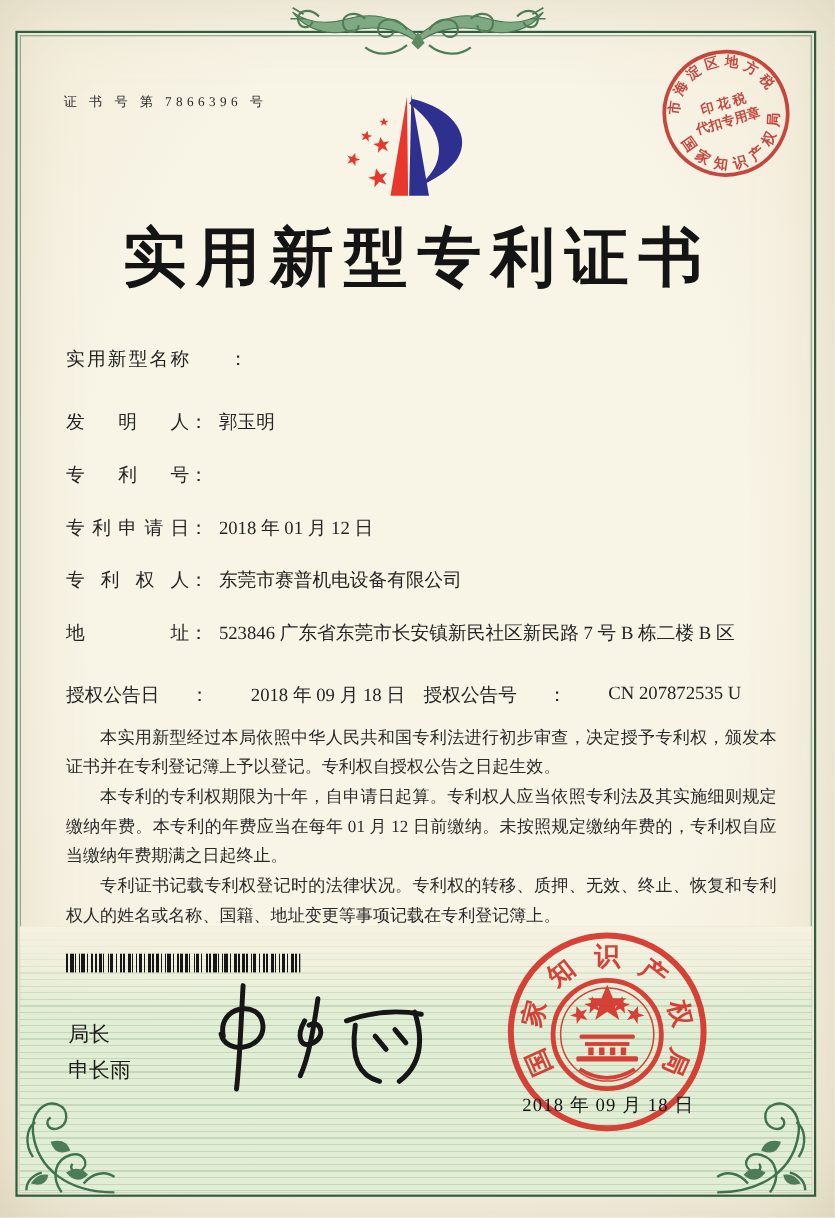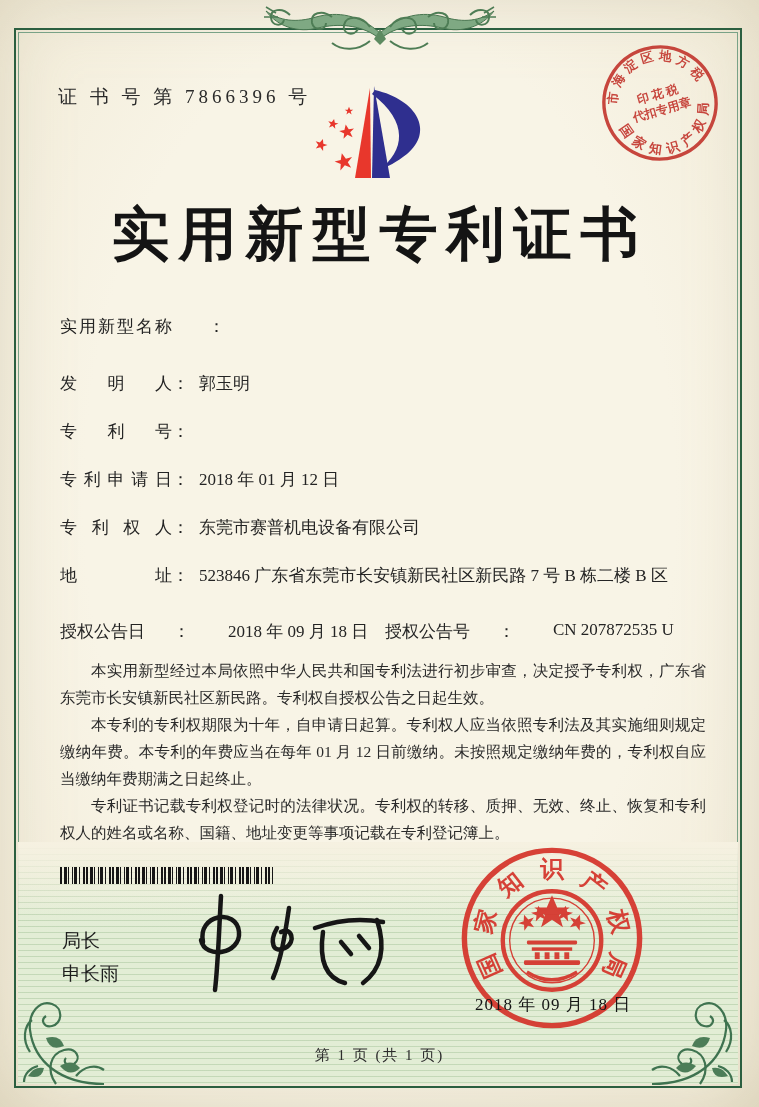--- a/index.html
+++ b/index.html
@@ -8,21 +8,21 @@
     background:radial-gradient(ellipse at 50% 45%, #f8f4e6 55%, #f2ecd9 90%, #ece5cf 100%);
     box-shadow:inset 0 0 70px rgba(185,175,145,.35);}
   .frame{position:absolute;left:14px;top:28px;right:17px;bottom:19px;border:2px solid #2b5f40;}
   .frame::before{content:"";position:absolute;inset:2px;border:1px solid #79a287;}
   .green-band{position:absolute;left:18px;top:842px;right:21px;bottom:23px;
     background:
       linear-gradient(180deg, rgba(246,241,225,1) 0px, rgba(246,241,225,0) 75px),
       repeating-linear-gradient(180deg, rgba(125,168,115,.30) 0 1px, rgba(0,0,0,0) 1px 6px),
       linear-gradient(180deg, rgba(228,239,216,.6), #e2edd5 90px);}
   .t{position:absolute;color:#222;}
-  .cert-no{left:58px;top:84px;font-size:19px;letter-spacing:4px;color:#2a2a2a;}
+  .cert-no{left:58px;top:84px;font-size:12px;letter-spacing:4px;color:#2a2a2a;}
   .title{left:0;right:0;top:196px;text-align:center;font-size:58px;font-weight:bold;
     letter-spacing:9px;color:#141414;}
   .fields{position:absolute;left:60px;top:315px;width:650px;font-size:17px;color:#242424;}
   .frow{display:flex;line-height:24px;margin-bottom:24px;}
   .frow.gap-lg{margin-bottom:33px;gap:36px;}
   .flabel{width:112px;text-align:justify;text-align-last:justify;flex:none;}
   .fcolon{flex:none;margin-right:10px;}
   .fvalue{flex:1;}
   .grant-row{position:absolute;left:60px;top:620px;width:660px;display:flex;font-size:17px;color:#242424;}
   .grant-pair{display:flex;gap:28px;}
@@ -183,21 +183,21 @@
       <span>2018 年 09 月 18 日</span>
     </div>
     <div class="grant-pair">
       <span class="flabel" style="width:auto">授权公告号</span>
         <span class="fcolon">：</span>
       <span>CN 207872535 U</span>
     </div>
   </div>
 
   <div class="paras" id="paras">
-      <p>本实用新型经过本局依照中华人民共和国专利法进行初步审查，决定授予专利权，广东省东莞市长安镇新民社区新民路。专利权自授权公告之日起生效。</p>
+      <p>本实用新型经过本局依照中华人民共和国专利法进行初步审查，决定授予专利权，颁发本证书并在专利登记簿上予以登记。专利权自授权公告之日起生效。</p>
       <p>本专利的专利权期限为十年，自申请日起算。专利权人应当依照专利法及其实施细则规定缴纳年费。本专利的年费应当在每年 01 月 12 日前缴纳。未按照规定缴纳年费的，专利权自应当缴纳年费期满之日起终止。</p>
       <p>专利证书记载专利权登记时的法律状况。专利权的转移、质押、无效、终止、恢复和专利权人的姓名或名称、国籍、地址变更等事项记载在专利登记簿上。</p>
     </div>
 
   <div class="barcode"></div>
 
   <div class="signer">
     <div>局长</div>
     <div>申长雨</div>
   </div>
@@ -245,15 +245,14 @@
         <rect x="69" y="120" width="57" height="5" rx="1.5"></rect>
       </g>
       <path d="M72,132 q25,16 51,0" fill="none" stroke="#d5342b" stroke-width="3.5"></path>
     </g>
     <defs>
       <path id="lstar" d="M0,-10 L2.94,-3.09 10,-3.09 4.05,1.18 6.18,8.09 0,3.82 -6.18,8.09 -4.05,1.18 -10,-3.09 -2.94,-3.09 Z"></path>
     </defs>
   </svg>
   <div class="seal-date">2018 年 09 月 18 日</div>
 
-  <div class="t footer">第 1 页 (共 1 页)</div>
 
 </div>
 
 </body></html>

